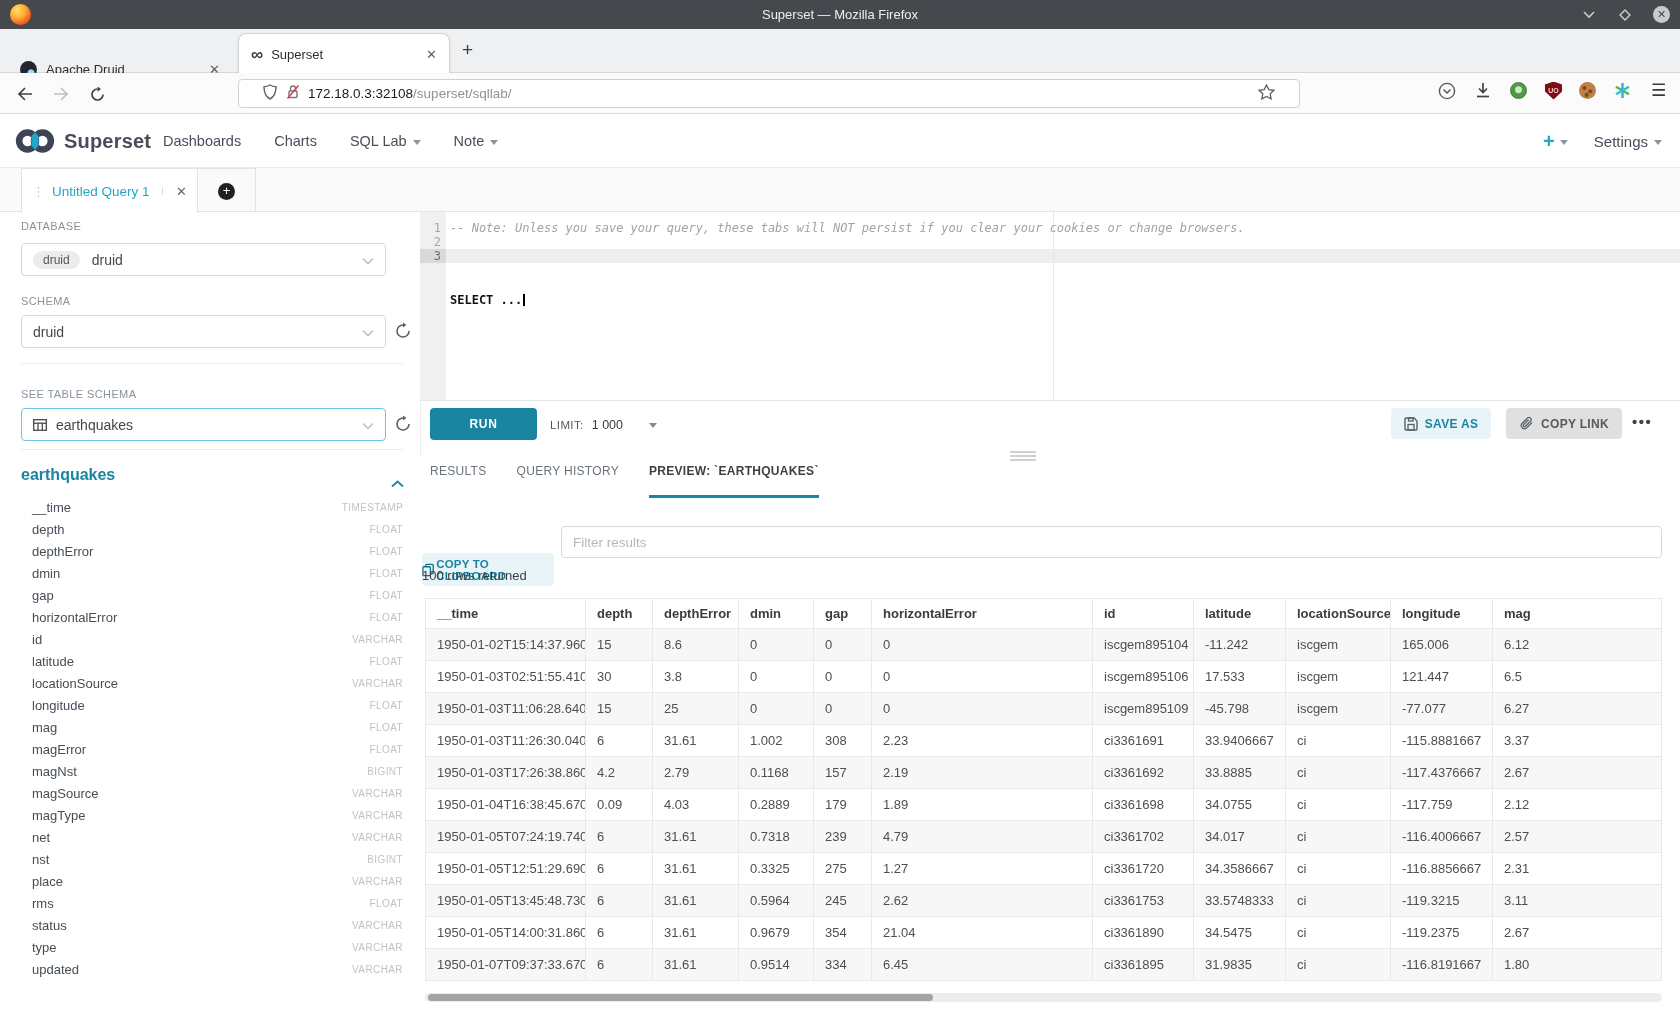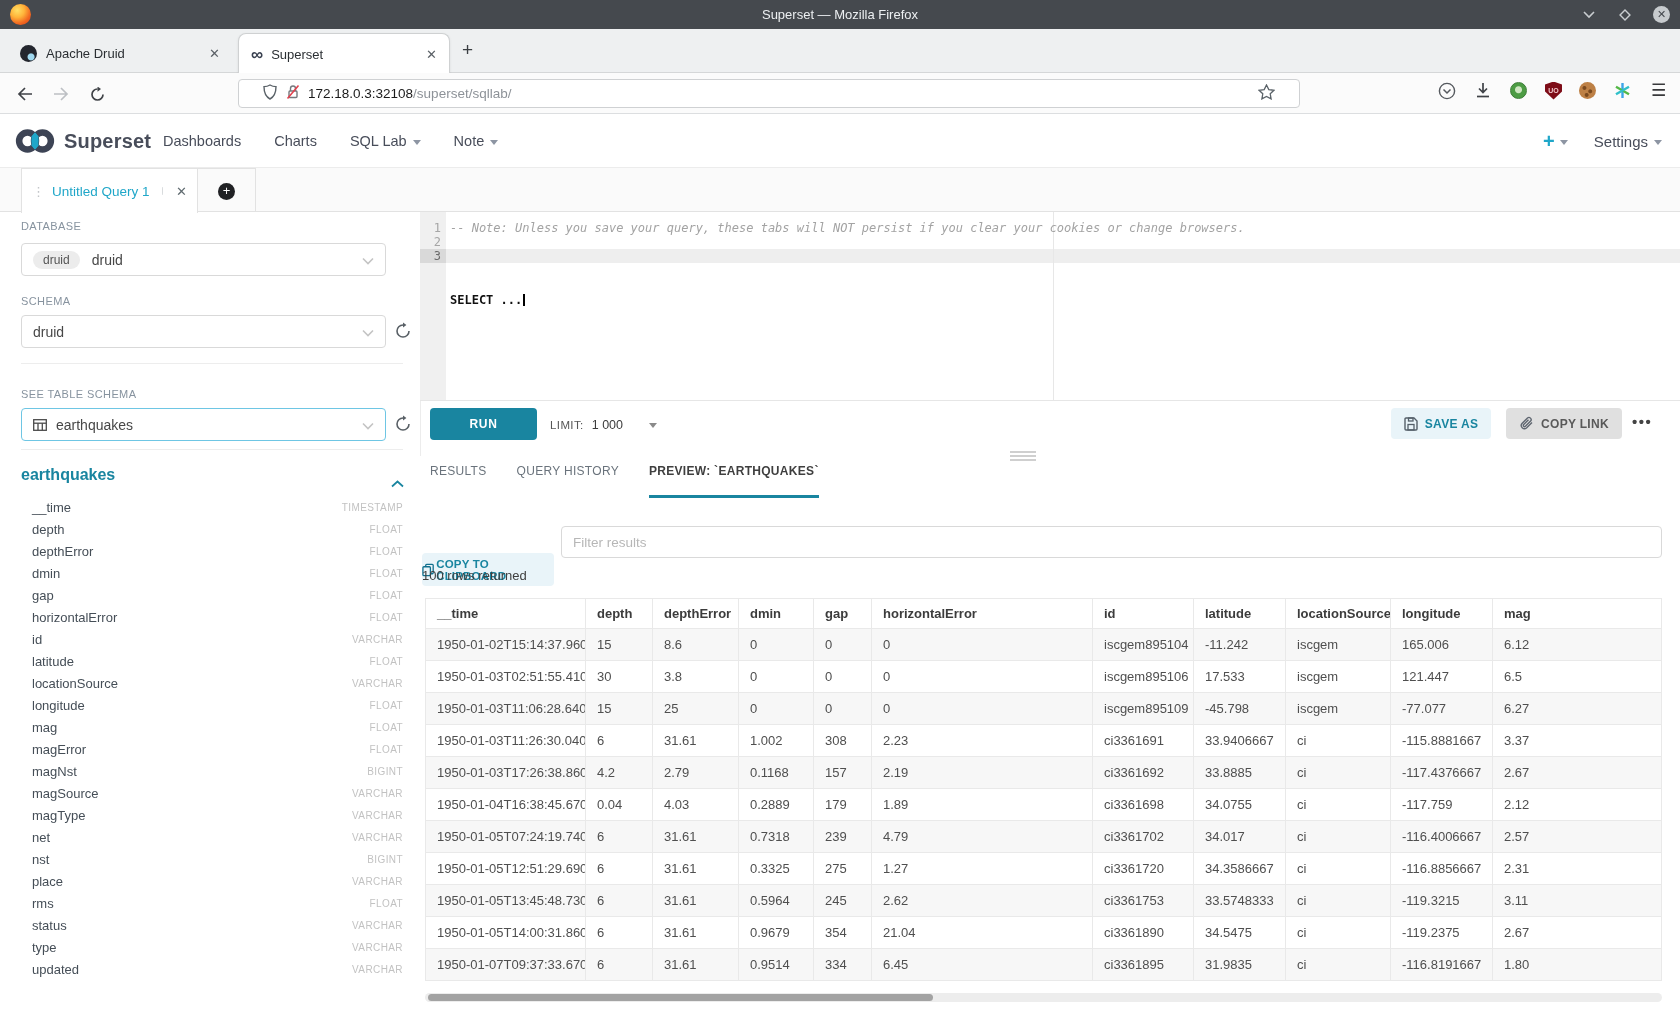--- a/index.html
+++ b/index.html
@@ -13,21 +13,21 @@
   .win-title { position:absolute; left:0; right:0; top:0; height:29px; line-height:29px;
     text-align:center; color:#eceff1; font-size:13px; }
   .win-controls { position:absolute; right:10px; top:0; height:29px; display:flex; align-items:center; gap:20px; }
   .wc { width:16px; height:16px; display:inline-flex; align-items:center; justify-content:center; }
   .wc svg { display:block; }
   .wc-close { width:17px; height:17px; border-radius:50%; background:#c7cbce; color:#45494e;
     font-size:11px; font-weight:bold; line-height:17px; text-align:center; }
 
   
   #tabstrip { position:absolute; left:0; top:29px; width:1680px; height:44px; background:#eef0f1; border-bottom:1px solid #d5d7d8; }
-  .btab { position:absolute; top:4px; height:40px; display:flex; align-items:center; padding:0 12px; font-size:13px; color:#2b2f33; }
+  .btab { position:absolute; top:20px; height:40px; display:flex; align-items:center; padding:0 12px; font-size:13px; color:#2b2f33; }
   .btab-inactive { left:8px; width:224px; }
   .btab-active { left:238px; width:212px; background:#fff; border:1px solid #cfd1d2; border-bottom:none;
     border-radius:8px 8px 0 0; box-shadow:0 1px 3px rgba(0,0,0,.08); height:41px; top:4px; }
   .btab-close { margin-left:auto; color:#5a6066; font-size:13px; cursor:default; }
   .druid-ic { width:17px; height:17px; border-radius:50%; margin-right:9px;
     background:radial-gradient(circle at 65% 70%, #9fd8ef 0 3px, #23262e 4px); }
   .sst-ic { font-size:17px; font-weight:bold; color:#3a4150; margin-right:8px; line-height:1; }
   .newtab-btn { position:absolute; left:462px; top:12px; font-size:19px; color:#3b3f43; line-height:18px; }
 
   
@@ -629,21 +629,21 @@
             <td>2.19</td>
             <td>ci3361692</td>
             <td>33.8885</td>
             <td>ci</td>
             <td>-117.4376667</td>
             <td>2.67</td>
           </tr>
 
           <tr>
             <td>1950-01-04T16:38:45.670Z</td>
-            <td>0.04</td>
+            <td>0.09</td>
             <td>4.03</td>
             <td>0.2889</td>
             <td>179</td>
             <td>1.89</td>
             <td>ci3361698</td>
             <td>34.0755</td>
             <td>ci</td>
             <td>-117.759</td>
             <td>2.12</td>
           </tr>

